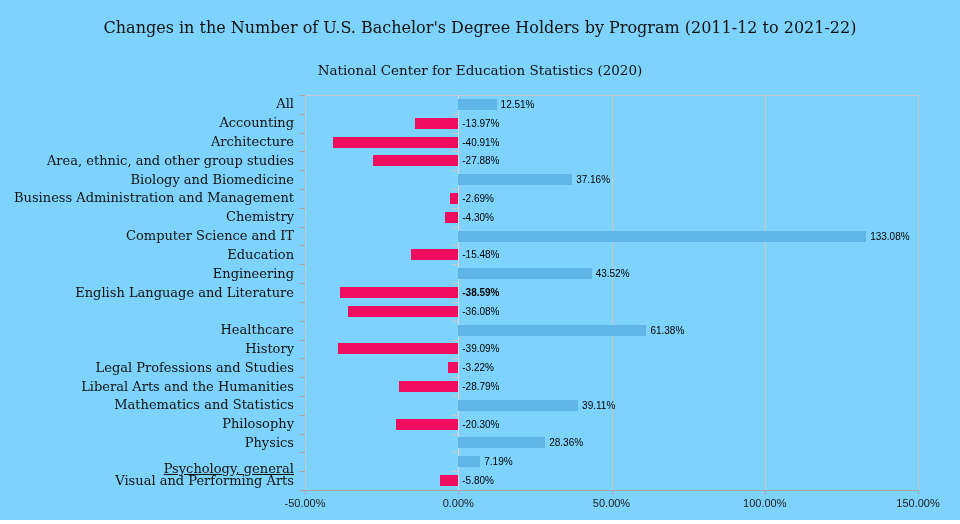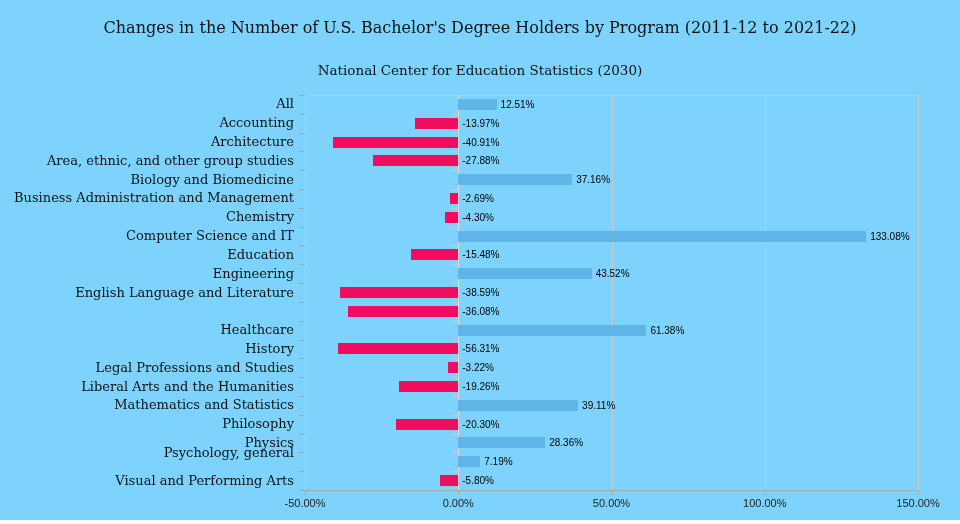--- a/index.html
+++ b/index.html
@@ -69,41 +69,41 @@
     font-size: 11px;
     color: #222;
     white-space: nowrap;
   }
 </style>
 </head>
 <body>
 
 <div id="screen">
   <div class="chart-title">Changes in the Number of U.S. Bachelor's Degree Holders by Program (2011-12 to 2021-22)</div>
-  <div class="chart-subtitle">National Center for Education Statistics (2030)</div>
+  <div class="chart-subtitle">National Center for Education Statistics (2020)</div>
   <div id="cat-labels">
       <div class="cat-label" style="top: 1.40476px; height: 16px; line-height: 16px;">All</div>
       <div class="cat-label" style="top: 20.2143px; height: 16px; line-height: 16px;">Accounting</div>
       <div class="cat-label" style="top: 39.0238px; height: 16px; line-height: 16px;">Architecture</div>
       <div class="cat-label" style="top: 76.6429px; height: 16px; line-height: 16px;">Biology and Biomedicine</div>
       <div class="cat-label" style="top: 57.8333px; height: 16px; line-height: 16px;">Area, ethnic, and other group studies</div>
       <div class="cat-label" style="top: 95.4524px; height: 16px; line-height: 16px;">Business Administration and Management</div>
       <div class="cat-label" style="top: 114.262px; height: 16px; line-height: 16px;">Chemistry</div>
       <div class="cat-label" style="top: 133.071px; height: 16px; line-height: 16px;">Computer Science and IT</div>
       <div class="cat-label" style="top: 151.881px; height: 16px; line-height: 16px;">Education</div>
       <div class="cat-label" style="top: 170.69px; height: 16px; line-height: 16px;">Engineering</div>
       <div class="cat-label" style="top: 189.5px; height: 16px; line-height: 16px;">English Language and Literature</div>
       <div class="cat-label" style="top: 227.119px; height: 16px; line-height: 16px;">Healthcare</div>
       <div class="cat-label" style="top: 245.929px; height: 16px; line-height: 16px;">History</div>
       <div class="cat-label" style="top: 264.738px; height: 16px; line-height: 16px;">Legal Professions and Studies</div>
       <div class="cat-label" style="top: 283.548px; height: 16px; line-height: 16px; padding-left: 12px;">Liberal Arts and the Humanities</div>
       <div class="cat-label" style="top: 302.357px; height: 16px; line-height: 16px;">Mathematics and Statistics</div>
       <div class="cat-label" style="top: 321.167px; height: 16px; line-height: 16px;">Philosophy</div>
       <div class="cat-label" style="top: 339.976px; height: 16px; line-height: 16px;">Physics</div>
-      <div class="cat-label" style="top: 350px; height: 16px; line-height: 16px;">Psychology, general</div>
+      <div class="cat-label" style="top: 366px; height: 16px; line-height: 16px; text-decoration: underline;">Psychology, general</div>
       <div class="cat-label" style="top: 377.595px; height: 16px; line-height: 16px;">Visual and Performing Arts</div>
     </div>
   <div id="plot">
       <div class="border-top"></div>
       <div class="gridline" style="left: 0px;"></div>
       <div class="x-tick" style="left: 0px;"></div>
       <div class="zero-line" style="left: 153.25px;"></div>
       <div class="x-tick" style="left: 153.25px;"></div>
       <div class="gridline" style="left: 306.5px;"></div>
       <div class="x-tick" style="left: 306.5px;"></div>
@@ -169,31 +169,31 @@
       <div class="value-label" style="left: 157.25px; top: 97.9524px;">-2.69%</div>
       <div class="bar" style="left: 140.071px; top: 116.762px; width: 13.1795px; background: rgb(240, 12, 95);"></div>
       <div class="value-label" style="left: 157.25px; top: 116.762px;">-4.30%</div>
       <div class="bar" style="left: 153.25px; top: 135.571px; width: 407.89px; background: rgb(95, 182, 230);"></div>
       <div class="value-label" style="left: 565.14px; top: 135.571px;">133.08%</div>
       <div class="bar" style="left: 105.804px; top: 154.381px; width: 47.4462px; background: rgb(240, 12, 95);"></div>
       <div class="value-label" style="left: 157.25px; top: 154.381px;">-15.48%</div>
       <div class="bar" style="left: 153.25px; top: 173.19px; width: 133.389px; background: rgb(95, 182, 230);"></div>
       <div class="value-label" style="left: 290.639px; top: 173.19px;">43.52%</div>
       <div class="bar" style="left: 34.9716px; top: 192px; width: 118.278px; background: rgb(240, 12, 95);"></div>
-      <div class="value-label" style="left: 157.25px; top: 192px;">-38.59%</div>
+      <div class="value-label" style="left: 157.25px; top: 192px; font-weight: bold;">-38.59%</div>
       <div class="bar" style="left: 42.6648px; top: 210.81px; width: 110.585px; background: rgb(240, 12, 95);"></div>
       <div class="value-label" style="left: 157.25px; top: 210.81px;">-36.08%</div>
       <div class="bar" style="left: 153.25px; top: 229.619px; width: 188.13px; background: rgb(95, 182, 230);"></div>
       <div class="value-label" style="left: 345.38px; top: 229.619px;">61.38%</div>
       <div class="bar" style="left: 33.4391px; top: 248.429px; width: 119.811px; background: rgb(240, 12, 95);"></div>
-      <div class="value-label" style="left: 157.25px; top: 248.429px;">-56.31%</div>
+      <div class="value-label" style="left: 157.25px; top: 248.429px;">-39.09%</div>
       <div class="bar" style="left: 143.381px; top: 267.238px; width: 9.8693px; background: rgb(240, 12, 95);"></div>
       <div class="value-label" style="left: 157.25px; top: 267.238px;">-3.22%</div>
       <div class="bar" style="left: 94.2181px; top: 286.048px; width: 59.0319px; background: rgb(240, 12, 95);"></div>
-      <div class="value-label" style="left: 157.25px; top: 286.048px;">-19.26%</div>
+      <div class="value-label" style="left: 157.25px; top: 286.048px;">-28.79%</div>
       <div class="bar" style="left: 153.25px; top: 304.857px; width: 119.872px; background: rgb(95, 182, 230);"></div>
       <div class="value-label" style="left: 277.122px; top: 304.857px;">39.11%</div>
       <div class="bar" style="left: 91.0305px; top: 323.667px; width: 62.2195px; background: rgb(240, 12, 95);"></div>
       <div class="value-label" style="left: 157.25px; top: 323.667px;">-20.30%</div>
       <div class="bar" style="left: 153.25px; top: 342.476px; width: 86.9234px; background: rgb(95, 182, 230);"></div>
       <div class="value-label" style="left: 244.173px; top: 342.476px;">28.36%</div>
       <div class="bar" style="left: 153.25px; top: 361.286px; width: 22.0373px; background: rgb(95, 182, 230);"></div>
       <div class="value-label" style="left: 179.287px; top: 361.286px;">7.19%</div>
       <div class="bar" style="left: 135.473px; top: 380.095px; width: 17.777px; background: rgb(240, 12, 95);"></div>
       <div class="value-label" style="left: 157.25px; top: 380.095px;">-5.80%</div>

